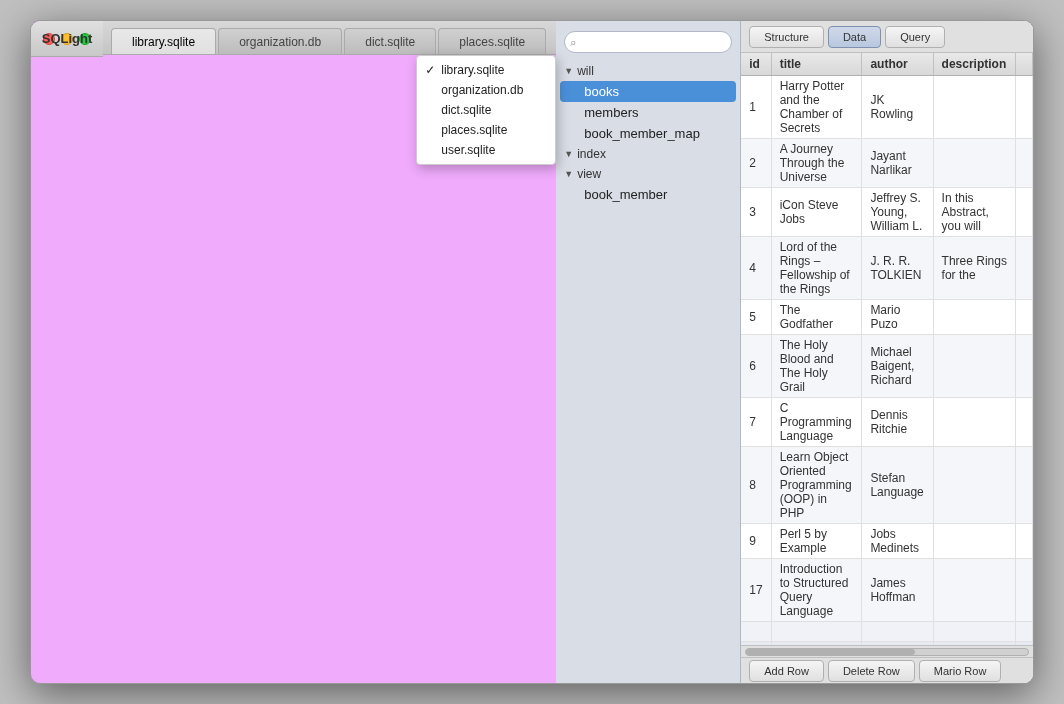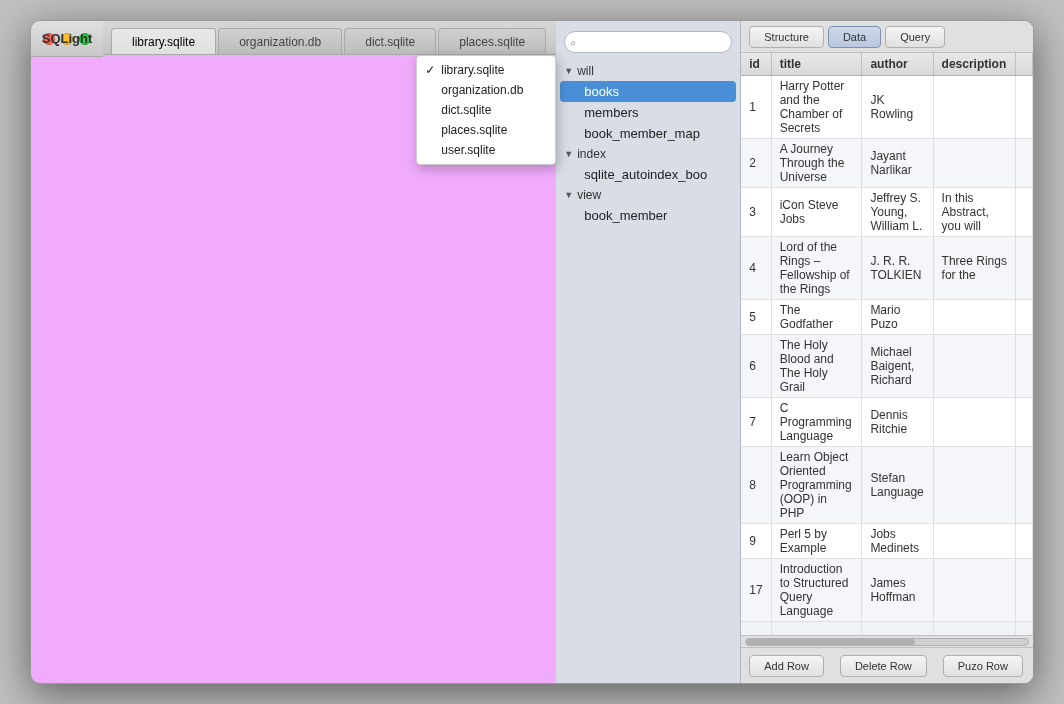--- a/index.html
+++ b/index.html
@@ -258,27 +258,27 @@
       position: relative;
     }
     .scrollbar-thumb {
       height: 100%;
       width: 60%;
       background: #b0b0b0;
       border-radius: 4px;
     }
     
     .bottombar {
-      height: 36px;
+      height: 26px;
       background: #e0e0e0;
       border-top: 1px solid #c0c0c0;
       display: flex;
       align-items: center;
       padding: 0 8px;
-      gap: 16px;
+      gap: 4px;
     }
     .bottom-btn {
       height: 22px;
       padding: 0 14px;
       border: 1px solid #b0b0b0;
       border-radius: 4px;
       background: linear-gradient(to bottom, #f5f5f5, #e0e0e0);
       font-size: 11px;
       color: #333;
       cursor: pointer;
@@ -384,23 +384,20 @@
       <div class="sidebar-item">
         <span>members</span>
       </div>
       <div class="sidebar-item">
         <span>book_member_map</span>
       </div>
 
       <div class="sidebar-group-header">
         <span class="triangle">▼</span>
         <span>index</span>
-      </div>
-      <div class="sidebar-item">
-        <span>sqlite_autoindex_boo</span>
       </div>
 
       <div class="sidebar-group-header">
         <span class="triangle">▼</span>
         <span>view</span>
       </div>
       <div class="sidebar-item">
         <span>book_member</span>
       </div>
     </div>
@@ -543,17 +540,17 @@
 
       <div class="scrollbar-area">
         <div class="scrollbar-track">
           <div class="scrollbar-thumb"></div>
         </div>
       </div>
 
       <div class="bottombar">
         <button class="bottom-btn">Add Row</button>
         <button class="bottom-btn">Delete Row</button>
-        <button class="bottom-btn">Puzo Row</button>
+        <button class="bottom-btn">Mario Row</button>
       </div>
     </div>
   </div>
 </div>
 
 </body></html>

